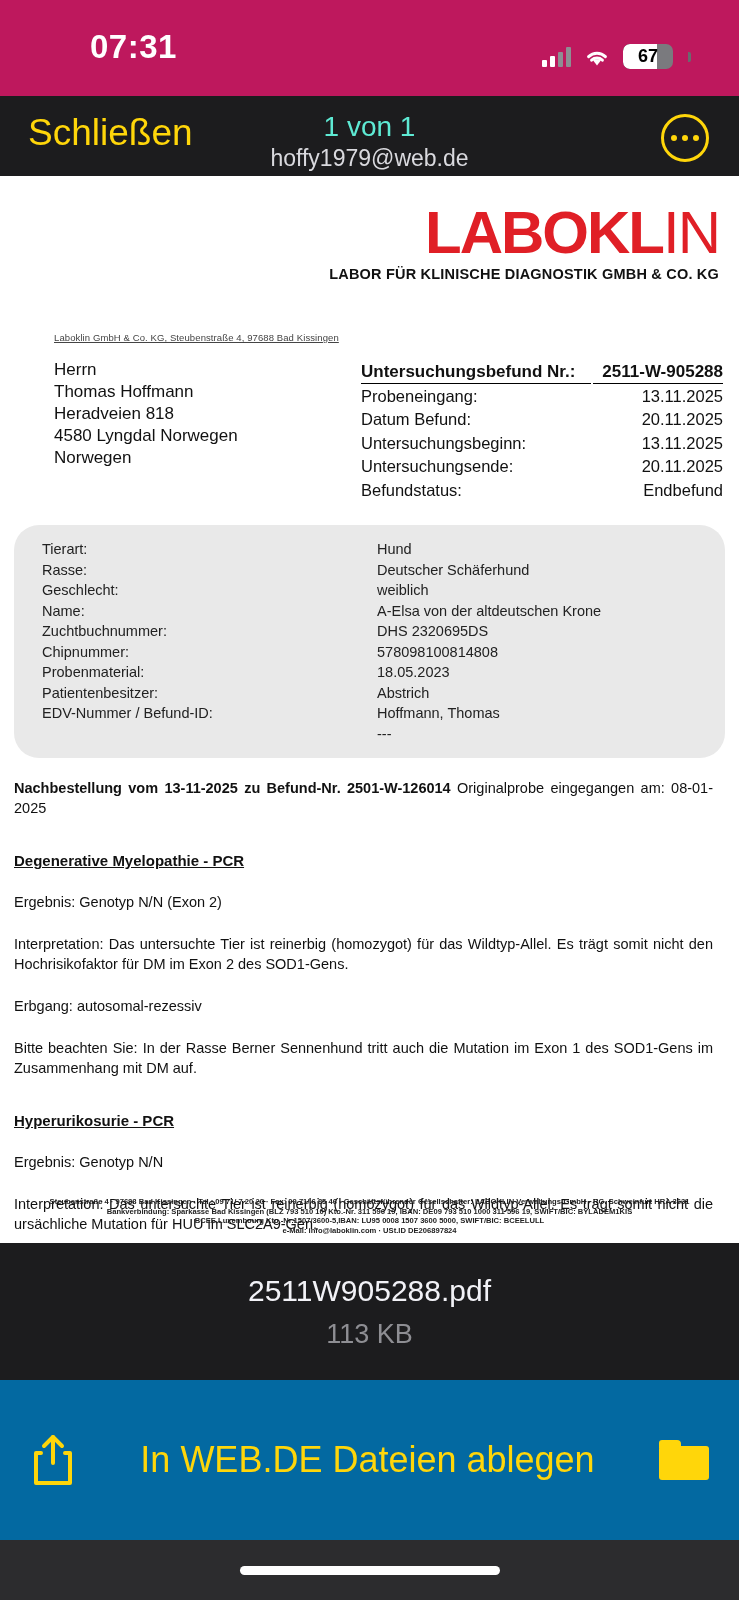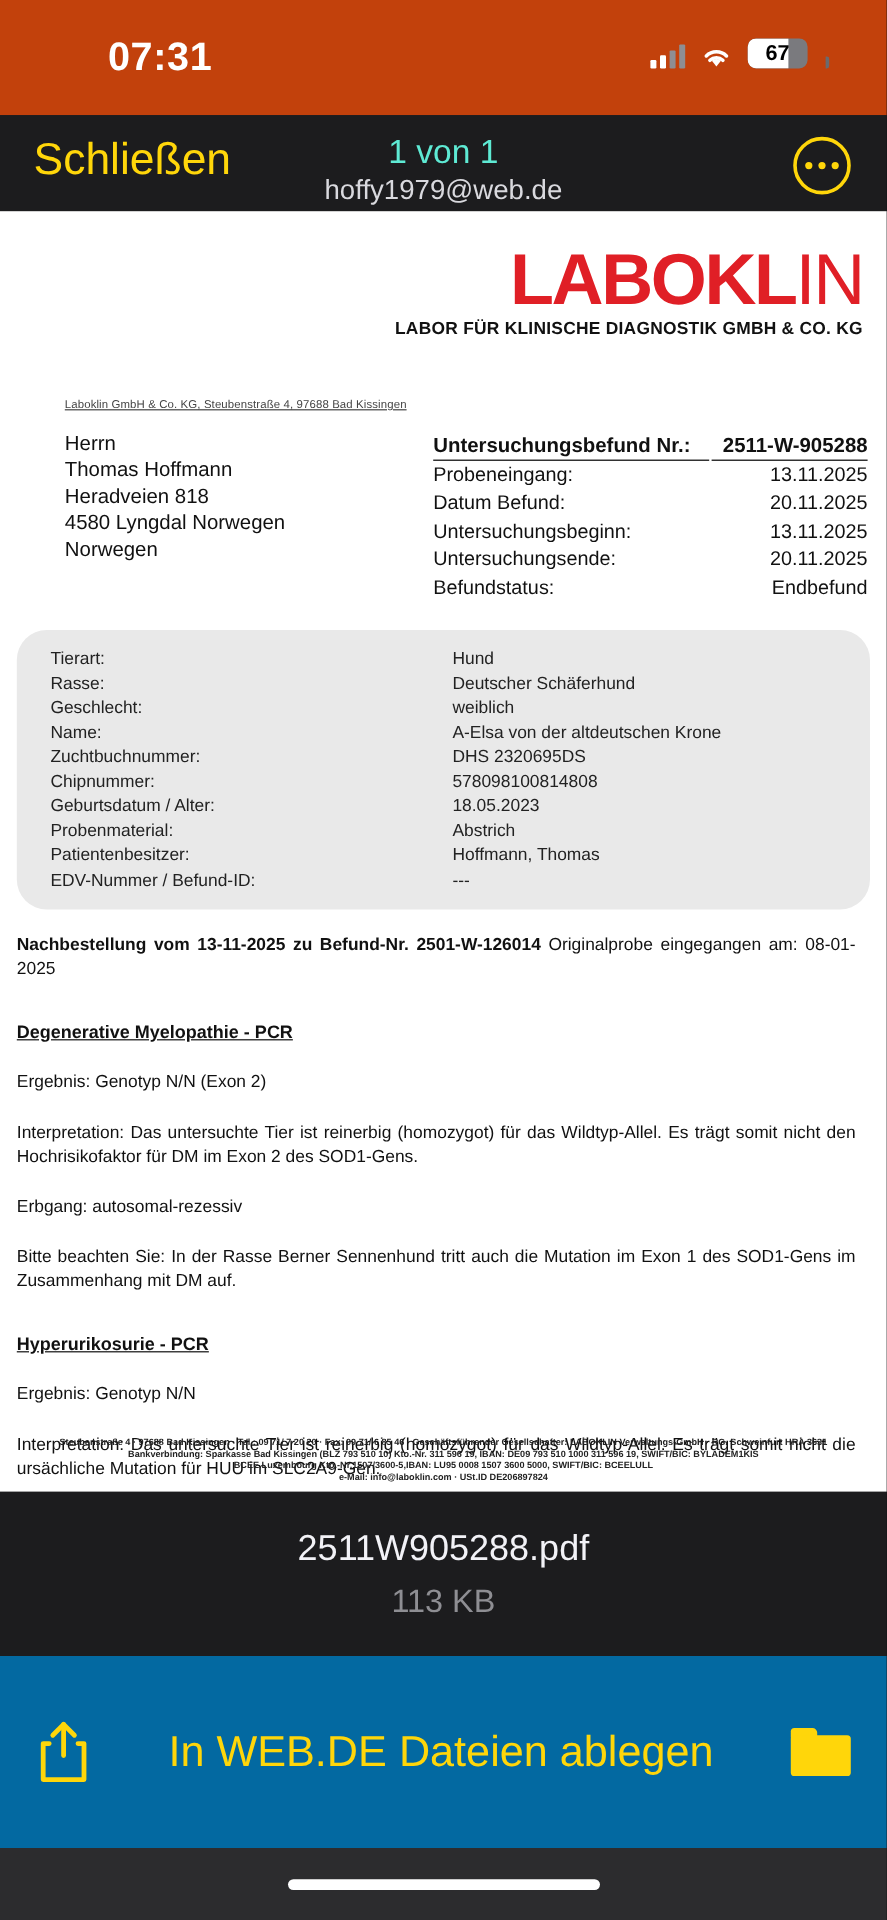--- a/index.html
+++ b/index.html
@@ -17,39 +17,39 @@
     width: 739px;
     height: 1600px;
     background: #1c1c1e;
     display: flex;
     flex-direction: column;
   }
 
   
   .statusbar {
     height: 96px;
-    background: #c2410c;
+    background: #be185d;
     position: relative;
     flex: 0 0 auto;
   }
   .status-time {
     position: absolute;
     left: 90px;
     top: 28px;
     color: #fff;
     font-size: 33px;
     font-weight: bold;
     letter-spacing: 0.5px;
   }
   .status-right {
     position: absolute;
     right: 48px;
-    top: 32px;
-    display: flex;
-    align-items: flex-end;
+    top: 44px;
+    display: flex;
+    align-items: center;
     gap: 13px;
   }
   .cell-bars { display: flex; align-items: flex-end; gap: 3px; height: 20px; }
   .cell-bars i { width: 5px; background: #fff; border-radius: 1px; display: block; }
   .cell-bars i:nth-child(1) { height: 7px; }
   .cell-bars i:nth-child(2) { height: 11px; }
   .cell-bars i:nth-child(3) { height: 15px; background: #8e8e93; }
   .cell-bars i:nth-child(4) { height: 20px; background: #8e8e93; }
 
   .wifi-icon { width: 26px; height: 20px; position: relative; }
@@ -414,21 +414,20 @@
     </div>
 
     <div class="patient-box">
       <div class="patient-labels">
         <div>Tierart:</div>
         <div>Rasse:</div>
         <div>Geschlecht:</div>
         <div>Name:</div>
         <div>Zuchtbuchnummer:</div>
         <div>Chipnummer:</div>
-        <div>Geburtsdatum / Alter:</div>
         <div>Probenmaterial:</div>
         <div>Patientenbesitzer:</div>
         <div>EDV-Nummer / Befund-ID:</div>
       </div>
       <div class="patient-values">
         <div>Hund</div>
         <div>Deutscher Schäferhund</div>
         <div>weiblich</div>
         <div>A-Elsa von der altdeutschen Krone</div>
         <div>DHS 2320695DS</div>

